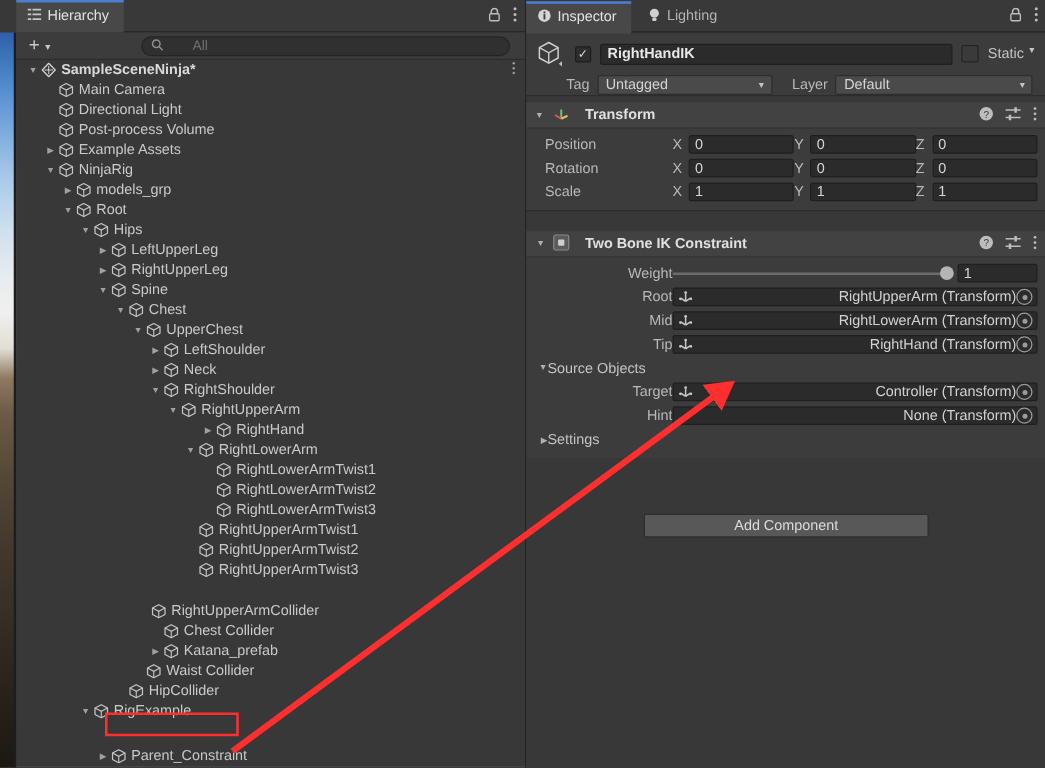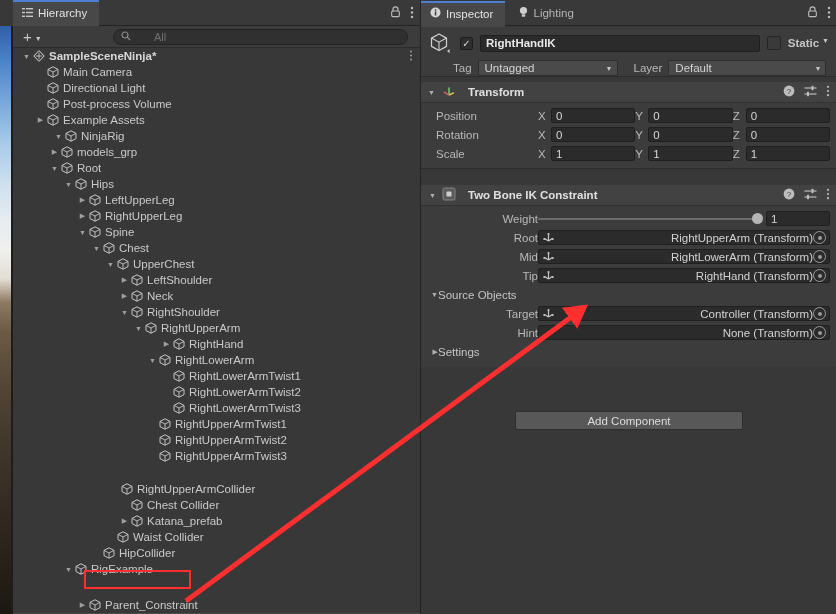--- a/index.html
+++ b/index.html
@@ -105,21 +105,21 @@
   .name-field {
     flex:1; height:17px; background:#2b2b2b; border:1px solid #1f1f1f;
     border-radius:2px; color:#e8e8e8; font-weight:bold; font-size:11.5px;
     padding:0 5px; display:flex; align-items:center;
   }
   .static-box {
     width:14px; height:14px; background:#3a3a3a; border:1px solid #242424;
     border-radius:2px; flex:0 0 14px; cursor:pointer;
   }
   .static-lbl { color:#c4c4c4; font-size:11.5px; display:flex;
-    align-items:flex-start; gap:3px; cursor:pointer;font-weight:bold; }
+    align-items:flex-start; gap:3px; cursor:pointer; }
   .insp-row2 { display:flex; align-items:center; gap:6px; height:18px;
     margin-top:6px; padding-left:24px; }
   .mini-lbl { color:#b9b9b9; font-size:11.5px; }
   .dd {
     height:16px; background:#4a4a4a; border:1px solid #2e2e2e; border-radius:2px;
     display:flex; align-items:center; justify-content:space-between;
     padding:0 4px 0 6px; color:#d4d4d4; font-size:11.5px; cursor:pointer;
   }
   .dd .ar { font-size:7px; color:#c4c4c4; margin-left:6px; }
 
@@ -297,21 +297,21 @@
         <div class="h-row" style="padding-left: 22px;">
           <span class="tw">▶</span>
           <span class="cube">
             <svg width="12" height="12" viewBox="0 0 12 12">
               <path d="M6 0.8 11 3.4v5.2L6 11.2 1 8.6V3.4z" stroke="#c6c6c6" stroke-width="1" fill="none" stroke-linejoin="round"></path>
               <path d="M1 3.4 6 6l5-2.6M6 6v5.2" stroke="#c6c6c6" stroke-width="0.9" fill="none"></path>
             </svg>
           </span>
           <span class="lbl">Example Assets</span>
         </div>
-        <div class="h-row" style="padding-left: 40px;">
+        <div class="h-row" style="padding-left: 22px;">
           <span class="tw">▼</span>
           <span class="cube">
             <svg width="12" height="12" viewBox="0 0 12 12">
               <path d="M6 0.8 11 3.4v5.2L6 11.2 1 8.6V3.4z" stroke="#c6c6c6" stroke-width="1" fill="none" stroke-linejoin="round"></path>
               <path d="M1 3.4 6 6l5-2.6M6 6v5.2" stroke="#c6c6c6" stroke-width="0.9" fill="none"></path>
             </svg>
           </span>
           <span class="lbl">NinjaRig</span>
         </div>
         <div class="h-row" style="padding-left: 36px;">

